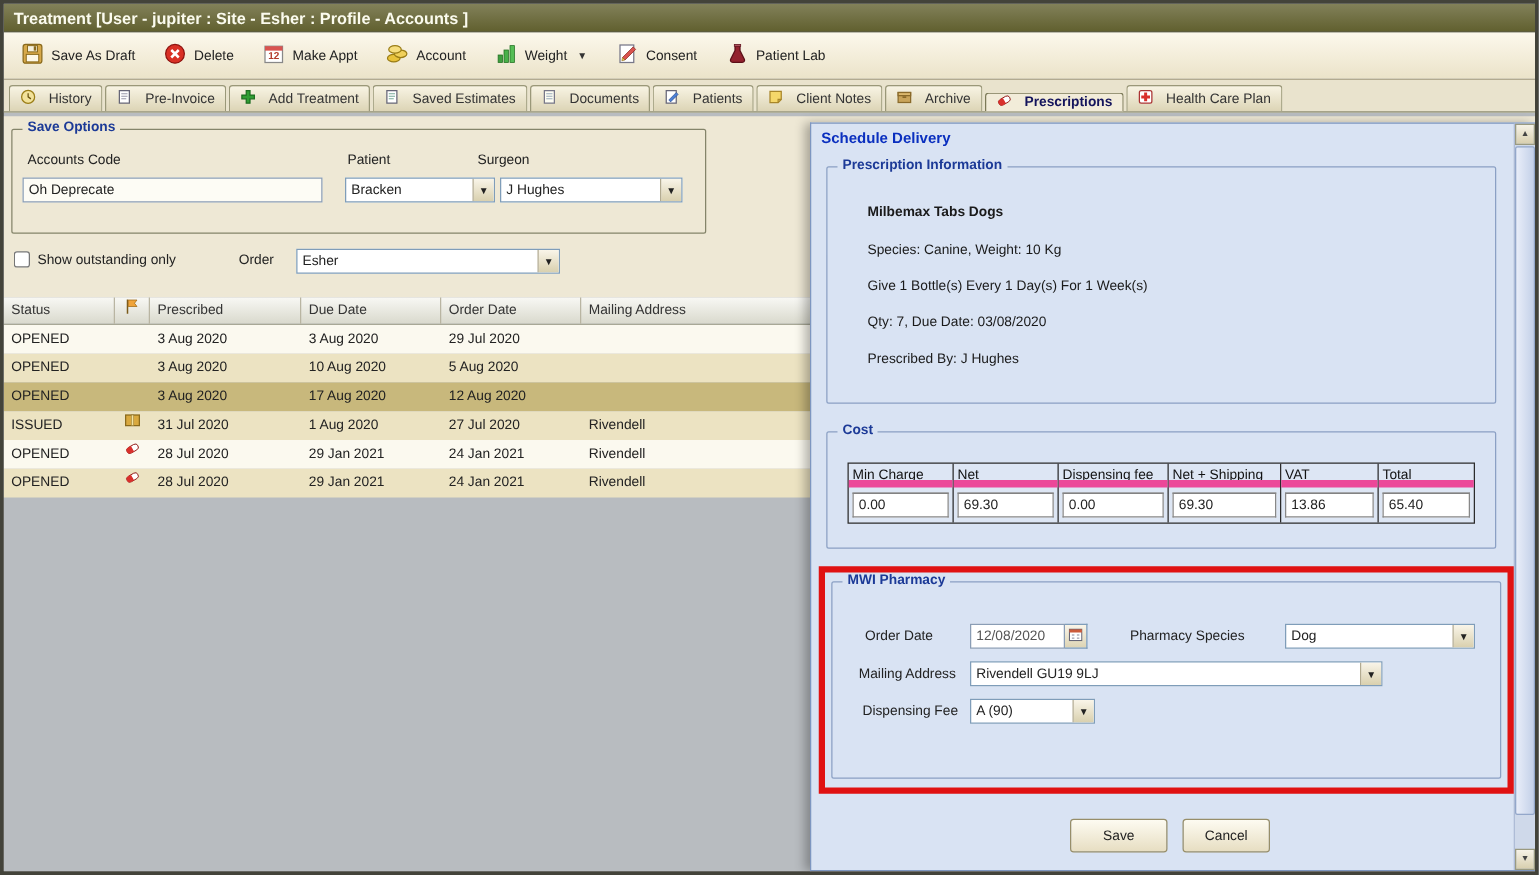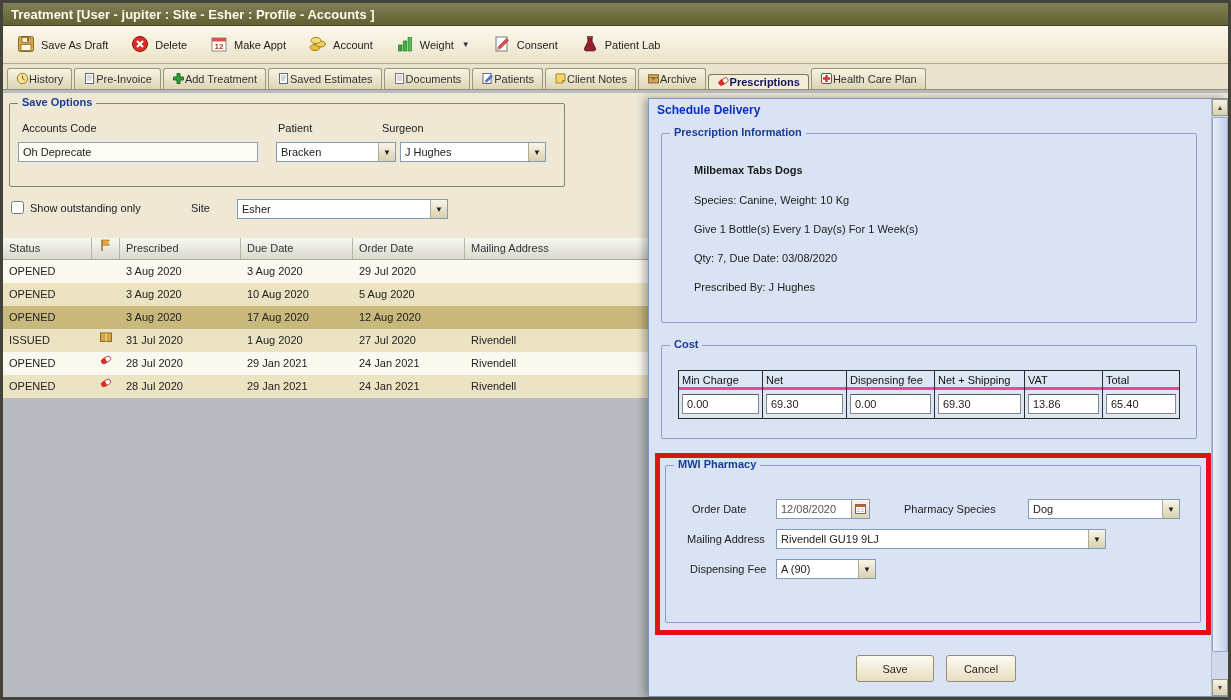--- a/index.html
+++ b/index.html
@@ -27,21 +27,21 @@
     border-radius:3px; cursor:default; color:#222; white-space:nowrap;
   }
   .tool-sep { width:1px; align-self:stretch; margin:4px 3px; background:#c8c0a4; border-right:1px solid #fffdf2; }
   .caret { font-size:8px; color:#333; margin-left:2px; }
   
   .tabbar {
     height:26px; display:flex; align-items:flex-end; padding:0 4px;
     background:#e9e3cd; border-bottom:1px solid #8f8f73;
   }
   .tab {
-    display:flex; align-items:center; gap:0; height:21px; padding:0 8px;
+    display:flex; align-items:center; gap:10px; height:21px; padding:0 8px;
     margin-right:2px; white-space:nowrap;
     background:linear-gradient(#f8f4e4,#dcd4b5);
     border:1px solid #9a9879; border-bottom:none;
     border-radius:3px 3px 0 0; color:#333;
   }
   .tab.active {
     height:15px; background:#f2ecd9; font-weight:bold; color:#14145c;
     border-color:#7c7a58;
   }
   
@@ -92,21 +92,21 @@
   .dlg-group { position:absolute; border:1px solid #8ba0c4; border-radius:2px; }
   .dlg-group .gb-label { background:#d9e3f3; }
   .info-line { position:absolute; left:12px; white-space:nowrap; color:#1a1a1a;margin-left:20px; }
   
   .cost-table { position:absolute; left:16px; top:24px; display:flex; border:1px solid #2b2b2b; background:#dde6f4; }
   .cost-col { border-right:1px solid #2b2b2b; }
   .cost-col:last-child { border-right:none; }
   .cost-col:nth-child(1){width:84px} .cost-col:nth-child(2){width:84px}
   .cost-col:nth-child(3){width:88px} .cost-col:nth-child(4){width:90px}
   .cost-col:nth-child(5){width:78px} .cost-col:nth-child(6){width:76px}
-  .cost-head { height:19px; line-height:19px; padding-left:3px; border-bottom:3px solid #ec4899; color:#111; white-space:nowrap; overflow:hidden; }
+  .cost-head { height:19px; line-height:19px; padding-left:3px; border-bottom:6px solid #ec4899; color:#111; white-space:nowrap; overflow:hidden; }
   .cost-val { height:28px; display:flex; align-items:center; padding:3px; }
   .cost-field { flex:1; height:20px; line-height:18px; background:#fff; border:1px solid #888; border-top-color:#5a5a5a; padding-left:4px; color:#222; }
   
   .annotation {
     position:absolute; left:6px; top:354px; width:556px; height:182px;
     border:5px solid #e01212; z-index:30; pointer-events:none;
   }
   
   .dlg-btn {
     position:absolute; height:27px; border:1px solid #978e69; border-radius:3px;
@@ -289,21 +289,21 @@
         <span class="combo-arrow">▼</span>
       </div>
       <div class="combo" style="left:390px; top:38px; width:146px;">
         <span>J Hughes</span>
         <span class="combo-arrow">▼</span>
       </div>
     </div>
 
     <input type="checkbox" class="checkbox" style="left: 8px; top: 108px;">
     <span class="field-label" style="left:27px; top:109px;">Show outstanding only</span>
-    <span class="field-label" style="left:188px; top:109px;">Site</span>
+    <span class="field-label" style="left:188px; top:109px;">Order</span>
     <div class="combo" style="left:234px; top:106px; width:211px;">
       <span>Esher</span>
       <span class="combo-arrow">▼</span>
     </div>
 
     <div class="rx-table">
       <div class="rx-head">
         <div class="cell col-status">Status</div>
         <div class="cell col-flag">
           <span class="icon"><svg width="13" height="14" viewBox="0 0 13 14">

